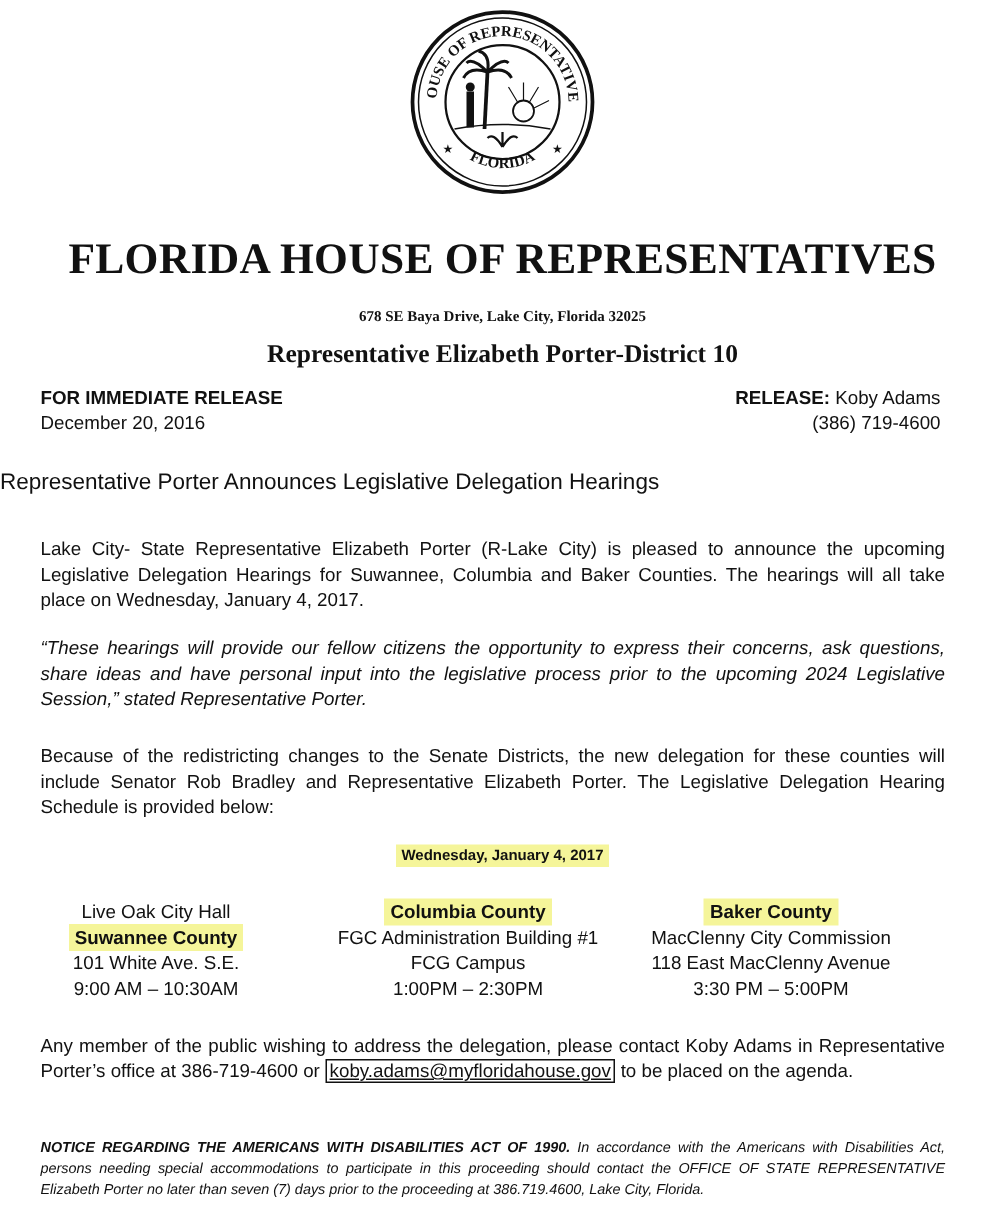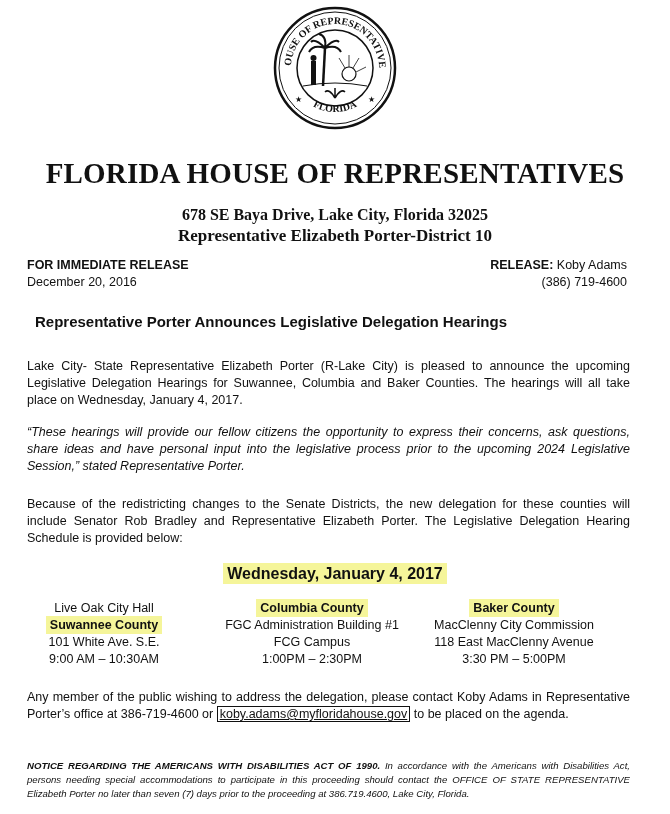--- a/index.html
+++ b/index.html
@@ -13,39 +13,39 @@
     .hdr1 {
       position: absolute; left: 0; width: 670px; top: 157px; text-align: center;
       font-family: "Liberation Serif", serif; font-weight: bold; font-size: 29px; letter-spacing: 0.2px;
     }
     .hdr2 {
       position: absolute; left: 0; width: 670px; top: 183px; text-align: center;
       font-family: "Liberation Serif", serif; font-weight: bold; font-size: 17px; margin-top: 43px;
     }
     .hdr3 {
       position: absolute; left: 0; width: 670px; top: 206px; text-align: center;
-      font-family: "Liberation Serif", serif; font-weight: bold; font-size: 16px;
+      font-family: "Liberation Serif", serif; font-weight: bold; font-size: 10px;
     }
     .t { font-size: 12.5px; line-height: 17px; }
     .left-block { position: absolute; left: 27px; top: 257px; }
     .right-block { position: absolute; right: 43px; top: 257px; text-align: right; }
     .b { font-weight: bold; }
     .headline {
-      position: absolute; left: 0; width: 542px; top: 313px; text-align: center;
-      font-weight: bold; font-size: 15px;
+      position: absolute; left: 0; width: 542px; top: 313px; text-align: left;
+      font-weight: normal; font-size: 15px;
     }
     .para {
       position: absolute; left: 27px; width: 603px; text-align: justify;
       font-size: 12.5px; line-height: 17px;
     }
     .para.italic { font-style: italic; }
     .hl { background: #f5f59a; padding: 2px 4px; }
     .date-hl {
       position: absolute; left: 0; width: 670px; top: 565px; text-align: center;
-      font-weight: bold; font-size: 16px;
+      font-weight: bold; font-size: 10px;
     }
     .col {
       position: absolute; top: 600px; width: 200px; text-align: center;
       font-size: 12.5px; line-height: 17px;
     }
     .col .county { font-weight: bold; }
     .email {
       border: 1px solid #111; padding: 0 2px; color: #111;
     }
     .notice {

